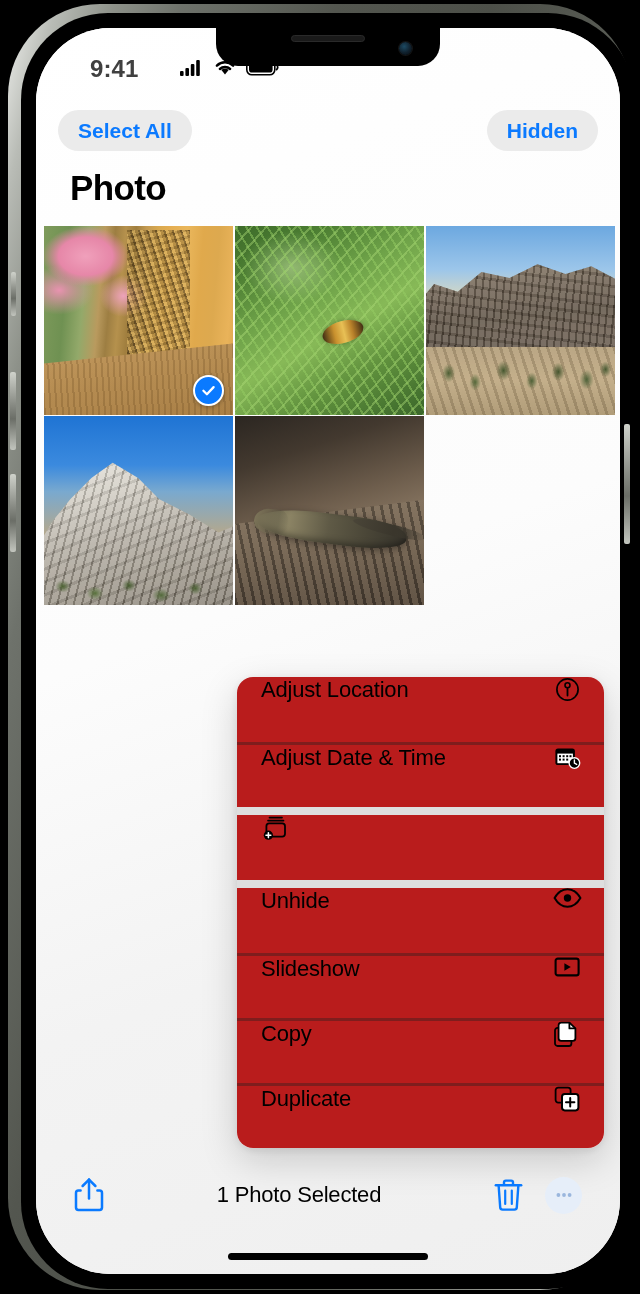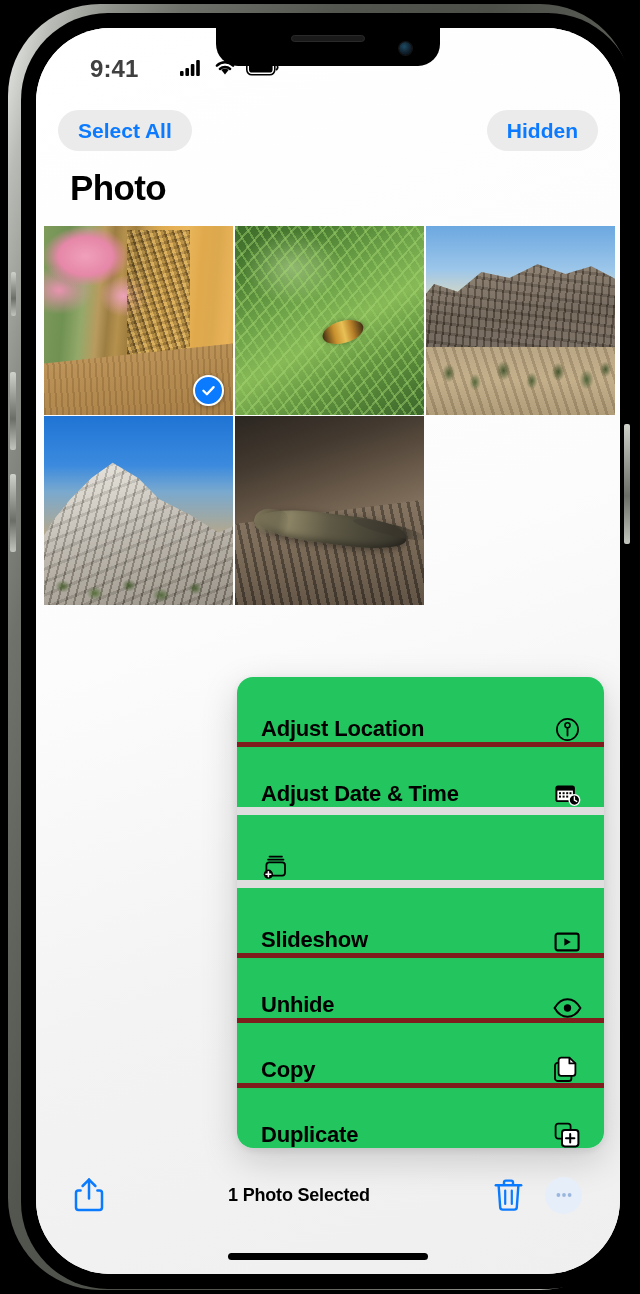--- a/index.html
+++ b/index.html
@@ -376,28 +376,27 @@
     overflow: hidden;
     background: #f5f5f5;
     box-shadow: 0 12px 36px rgba(0,0,0,.17), 0 2px 10px rgba(0,0,0,.09);
     z-index: 35;
     backdrop-filter: blur(20px);
   }
   .menu-group { background: #f5f5f5; }
   .menu-item {
     height: 65px;
     display: flex;
-    align-items: flex-end;
+    align-items: flex-start;
     justify-content: space-between;
     padding: 0 22px 0 24px;
     cursor: pointer;
-    background: #22c55e;
-    font-weight: bold;
-  }
-  .menu-item + .menu-item { border-top: 5px solid #7f1d1d; }
+    background: #b91c1c;
+  }
+  .menu-item + .menu-item { border-top: 3px solid #7f1d1d; }
   .menu-label {
     font-size: 22px;
     color: #000;
     letter-spacing: -0.2px;
   }
   .menu-icon { display: flex; align-items: center; justify-content: center; width: 30px; }
   .group-divider { height: 8px; background: #dedede; }
 
   
   #bottom-toolbar {
@@ -405,22 +404,22 @@
     left: 0; right: 0;
     bottom: 46px;
     height: 66px;
     display: flex;
     align-items: center;
     justify-content: space-between;
     padding: 0 38px;
     z-index: 36;
   }
   #toolbar-status {
-    font-size: 18px;
-    font-weight: 700;
+    font-size: 22px;
+    font-weight: 400;
     color: #000;
     letter-spacing: -0.2px;
   }
   .toolbar-right { display: flex; align-items: center; gap: 22px; }
   .tb-btn { cursor: pointer; display: flex; align-items: center; justify-content: center; }
   #more-button {
     width: 37px; height: 37px;
     border-radius: 50%;
     background: #e6eef9;
     display: flex; align-items: center; justify-content: center;
@@ -586,34 +585,34 @@
               <path d="M6.4 17.8 V22.6 M4 20.2 H8.8" stroke="#fff" stroke-width="1.6" stroke-linecap="round"></path>
             </svg>
           </span>
         </div>
       </div>
 
       <div class="group-divider"></div>
 
       <div class="menu-group">
         <div class="menu-item">
+          <span class="menu-label">Unhide</span>
+          <span class="menu-icon">
+            <svg width="29" height="20" viewBox="0 0 29 20">
+              <path d="M1.6 10 C5.4 3.4 11 1.2 14.5 1.2 C18 1.2 23.6 3.4 27.4 10 C23.6 16.6 18 18.8 14.5 18.8 C11 18.8 5.4 16.6 1.6 10 Z" stroke="#000" stroke-width="2" fill="none"></path>
+              <circle cx="14.5" cy="10" r="3.7" fill="#000"></circle>
+            </svg>
+          </span>
+        </div>
+        <div class="menu-item">
           <span class="menu-label">Slideshow</span>
           <span class="menu-icon">
             <svg width="27" height="22" viewBox="0 0 27 22">
               <rect x="1.6" y="2.6" width="23" height="16.8" rx="2.2" stroke="#000" stroke-width="2.1" fill="none"></rect>
               <path d="M10.4 7.2 L16.8 11 L10.4 14.8 Z" fill="#000"></path>
-            </svg>
-          </span>
-        </div>
-        <div class="menu-item">
-          <span class="menu-label">Unhide</span>
-          <span class="menu-icon">
-            <svg width="29" height="20" viewBox="0 0 29 20">
-              <path d="M1.6 10 C5.4 3.4 11 1.2 14.5 1.2 C18 1.2 23.6 3.4 27.4 10 C23.6 16.6 18 18.8 14.5 18.8 C11 18.8 5.4 16.6 1.6 10 Z" stroke="#000" stroke-width="2" fill="none"></path>
-              <circle cx="14.5" cy="10" r="3.7" fill="#000"></circle>
             </svg>
           </span>
         </div>
         <div class="menu-item">
           <span class="menu-label">Copy</span>
           <span class="menu-icon">
             <svg width="26" height="27" viewBox="0 0 26 27">
               <path d="M7.2 1.6 H15.4 L21.4 7.4 V17.2 a2.6 2.6 0 0 1 -2.6 2.6 H7.2 a2.6 2.6 0 0 1 -2.6 -2.6 V4.2 a2.6 2.6 0 0 1 2.6 -2.6 Z" stroke="#000" stroke-width="1.8" fill="#fff"></path>
               <path d="M15.4 1.6 V7.4 H21.4" stroke="#000" stroke-width="1.8" fill="none" stroke-linejoin="round"></path>
               <path d="M17.4 19.8 V22.4 a2.6 2.6 0 0 1 -2.6 2.6 H3.6 a2.6 2.6 0 0 1 -2.6 -2.6 V9.4 a2.6 2.6 0 0 1 2.6 -2.6 H4.6" stroke="#000" stroke-width="1.8" fill="none" stroke-linejoin="round"></path>

